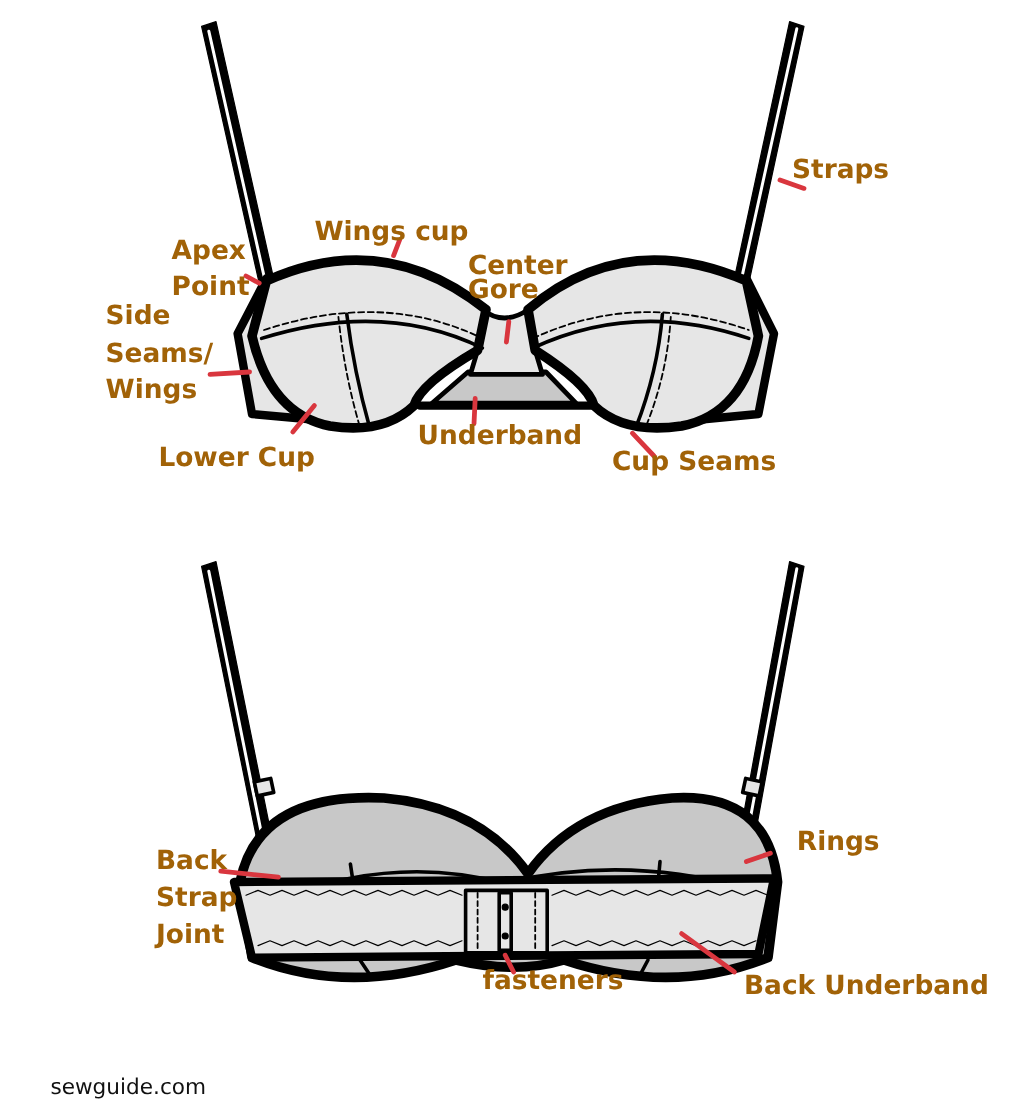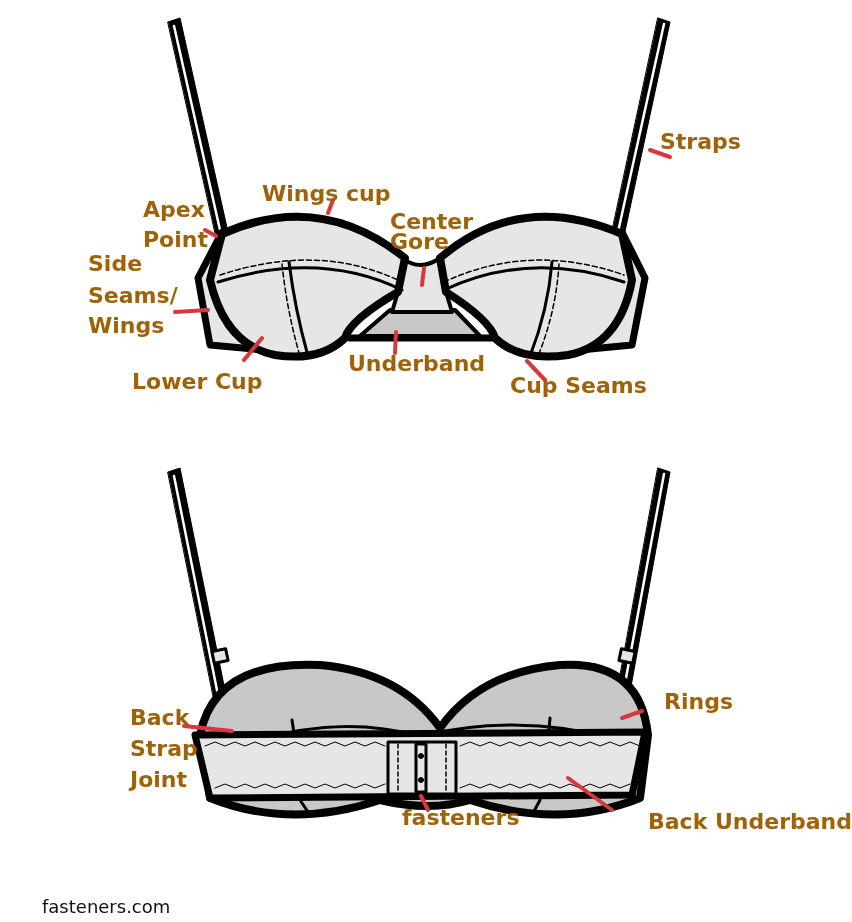--- a/index.html
+++ b/index.html
@@ -128,15 +128,15 @@
 <div class="label" style="left:88px; top:312px;">Wings</div>
 <div class="label" style="left:132px; top:368px;">Lower Cup</div>
 <div class="label" style="left:348px; top:350px;">Underband</div>
 <div class="label" style="left:510px; top:372px;">Cup Seams</div>
 
 <div class="label" style="left:130px; top:704px;text-align:center;">Back</div>
 <div class="label" style="left:130px; top:735px;">Strap</div>
 <div class="label" style="left:130px; top:766px;">Joint</div>
 <div class="label" style="left:664px; top:688px;">Rings</div>
 <div class="label" style="left:402px; top:804px;">fasteners</div>
-<div class="label" style="left:648px; top:808px;">Back Underband</div>
+<div class="label" style="left:620px; top:808px;">Back Underband</div>
 
-<div class="watermark">fasteners.com</div>
+<div class="watermark">sewguide.com</div>
 
 </body></html>

